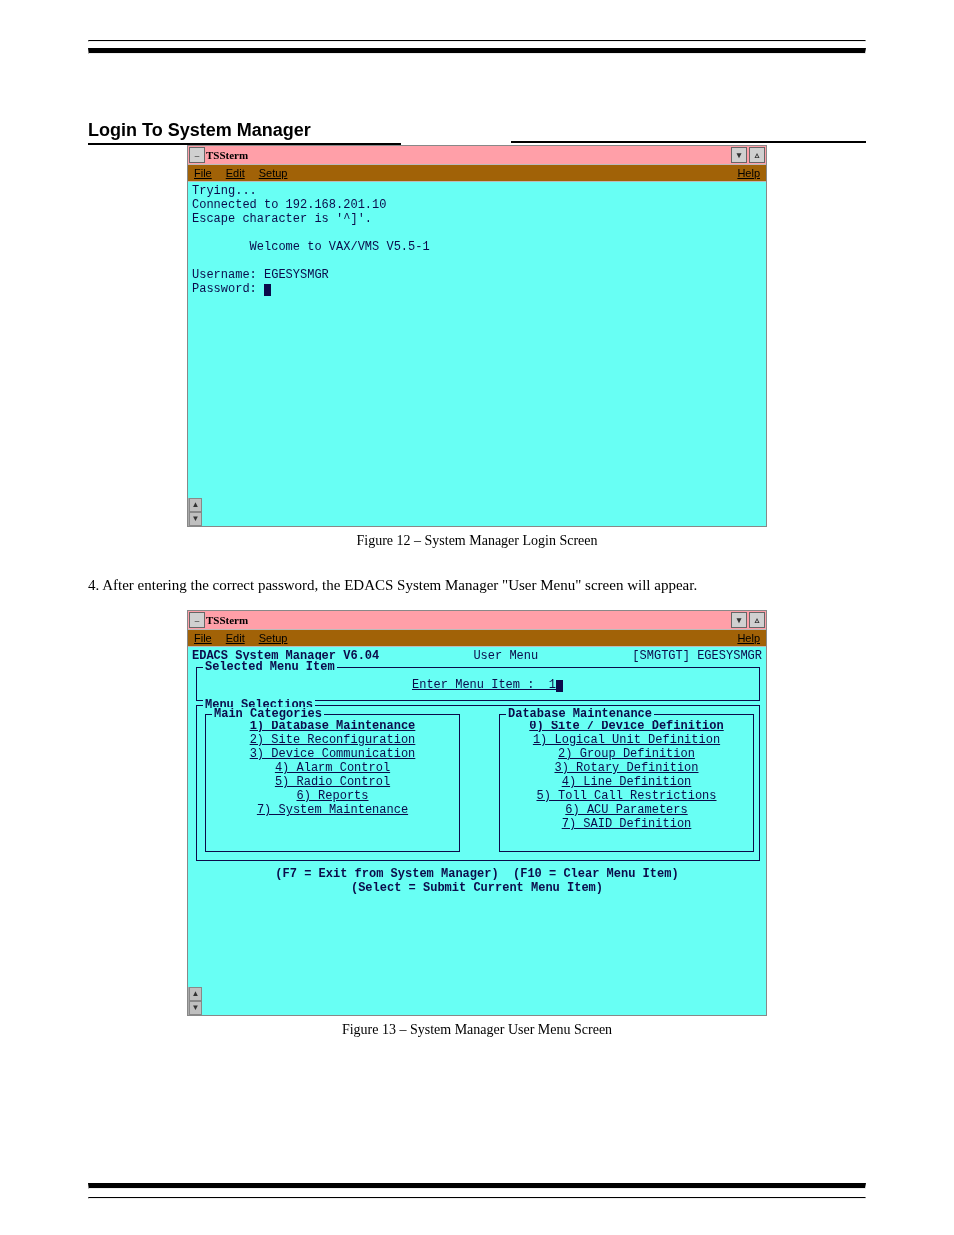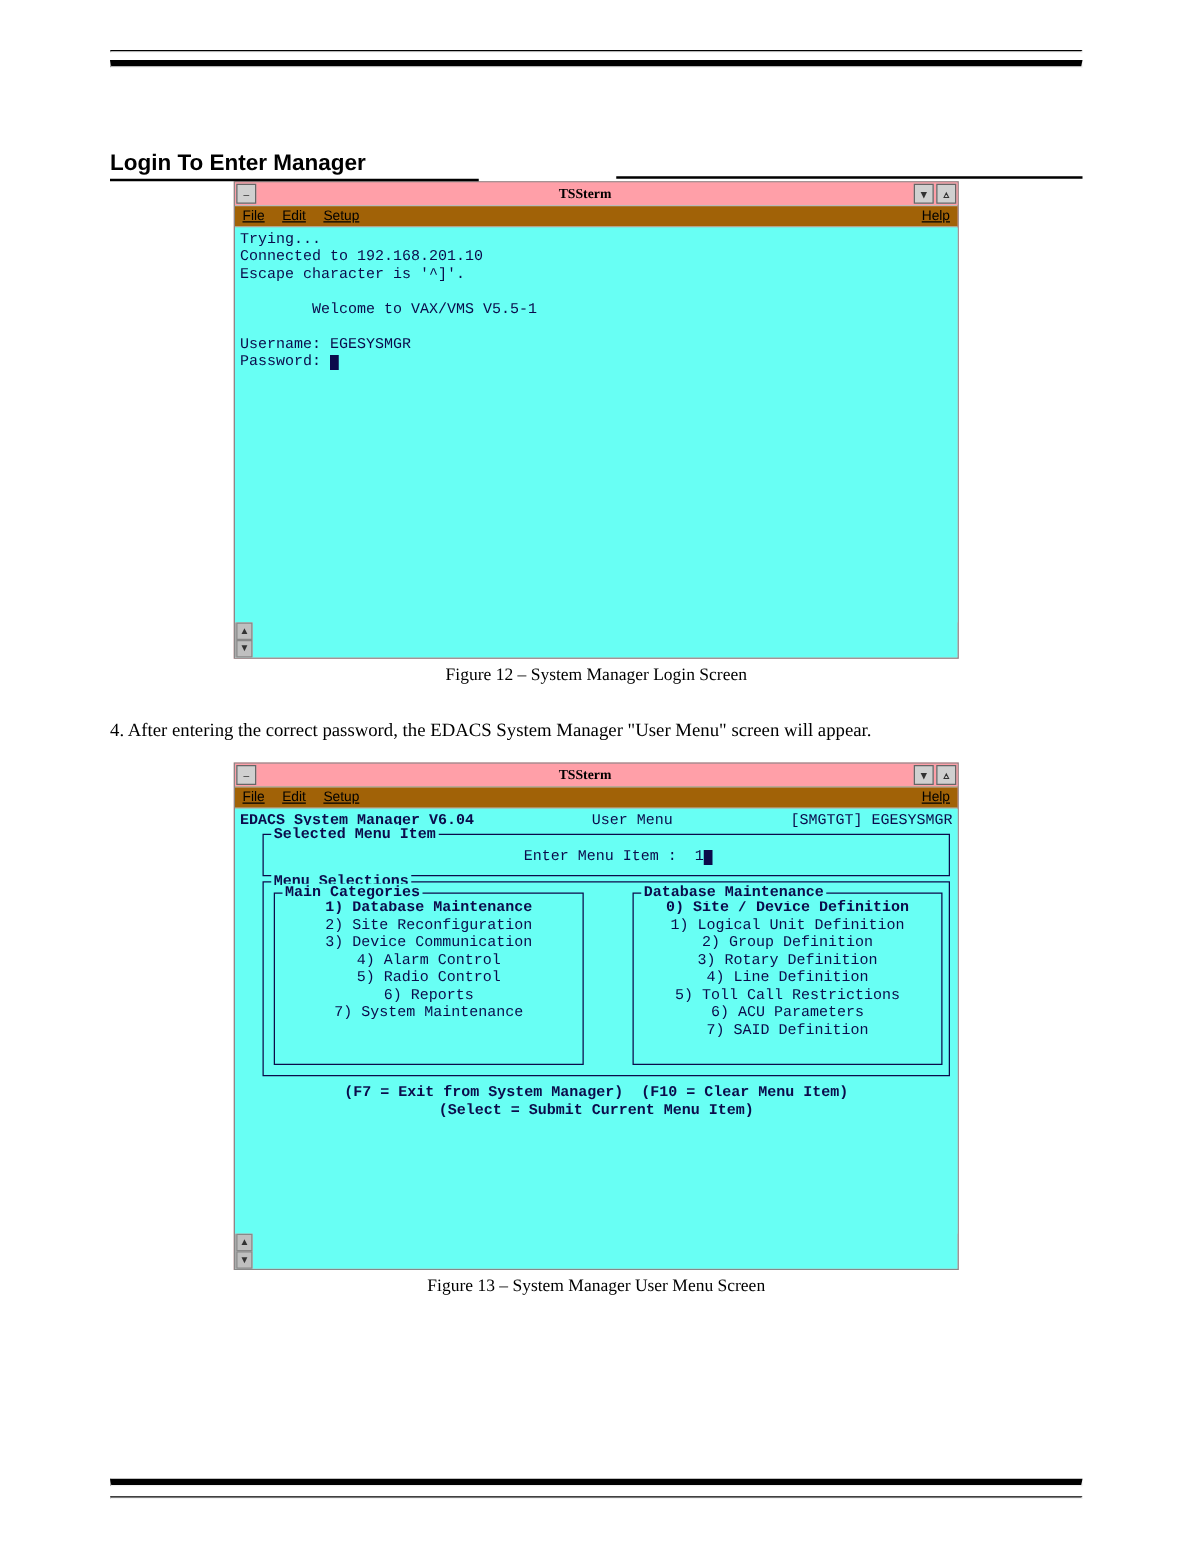--- a/index.html
+++ b/index.html
@@ -76,21 +76,21 @@
     border: 1px solid #666;
     background: #d0d0d0;
     margin: 1px;
     font-size: 9px;
     text-align: center;
     line-height: 14px;
     color: #333;
   }
   .tb-title {
     flex: 1;
-    text-align: center;
+    text-align: left;
   }
   .menubar {
     display: flex;
     background: #a16207;
     border-top: 1px solid #bbb;
     border-bottom: 1px solid #bbb;
     font-family: Arial, sans-serif;
     font-size: 11px;
     padding: 2px 6px;
     justify-content: space-between;
@@ -141,23 +141,24 @@
   }
 
   
   .term-row1 {
     display: flex;
     justify-content: space-between;
     font-weight: normal;
   }
   .fset {
     border: 1px solid #0b0b4b;
-    margin: 4px 2px 2px 18px;
+    margin: 4px 2px 2px 4px;
     padding: 4px 5px 6px 8px;
     position: relative;
+    text-decoration: underline;
   }
   .fset .legend {
     position: absolute;
     top: -8px;
     left: 6px;
     background: #68fff4;
     padding: 0 2px;
     font-weight: bold;
     color: #0b0b4b;
     font-family: "Courier New", monospace;
@@ -207,21 +208,21 @@
 <body>
 
 <div class="page">
 
   <hr class="rule-thin">
   <hr class="rule-thick">
 
   <div class="header-gap"></div>
 
   <div class="section-row">
-    <div class="section-left">Login To Enter Manager</div>
+    <div class="section-left">Login To System Manager</div>
     <div class="section-right"></div>
   </div>
 
 
   <div class="termwin">
     <div class="titlebar">
       <div class="tb-left">
           <div class="tb-btn">–</div>
         </div>
       <div class="tb-title">TSSterm</div>

